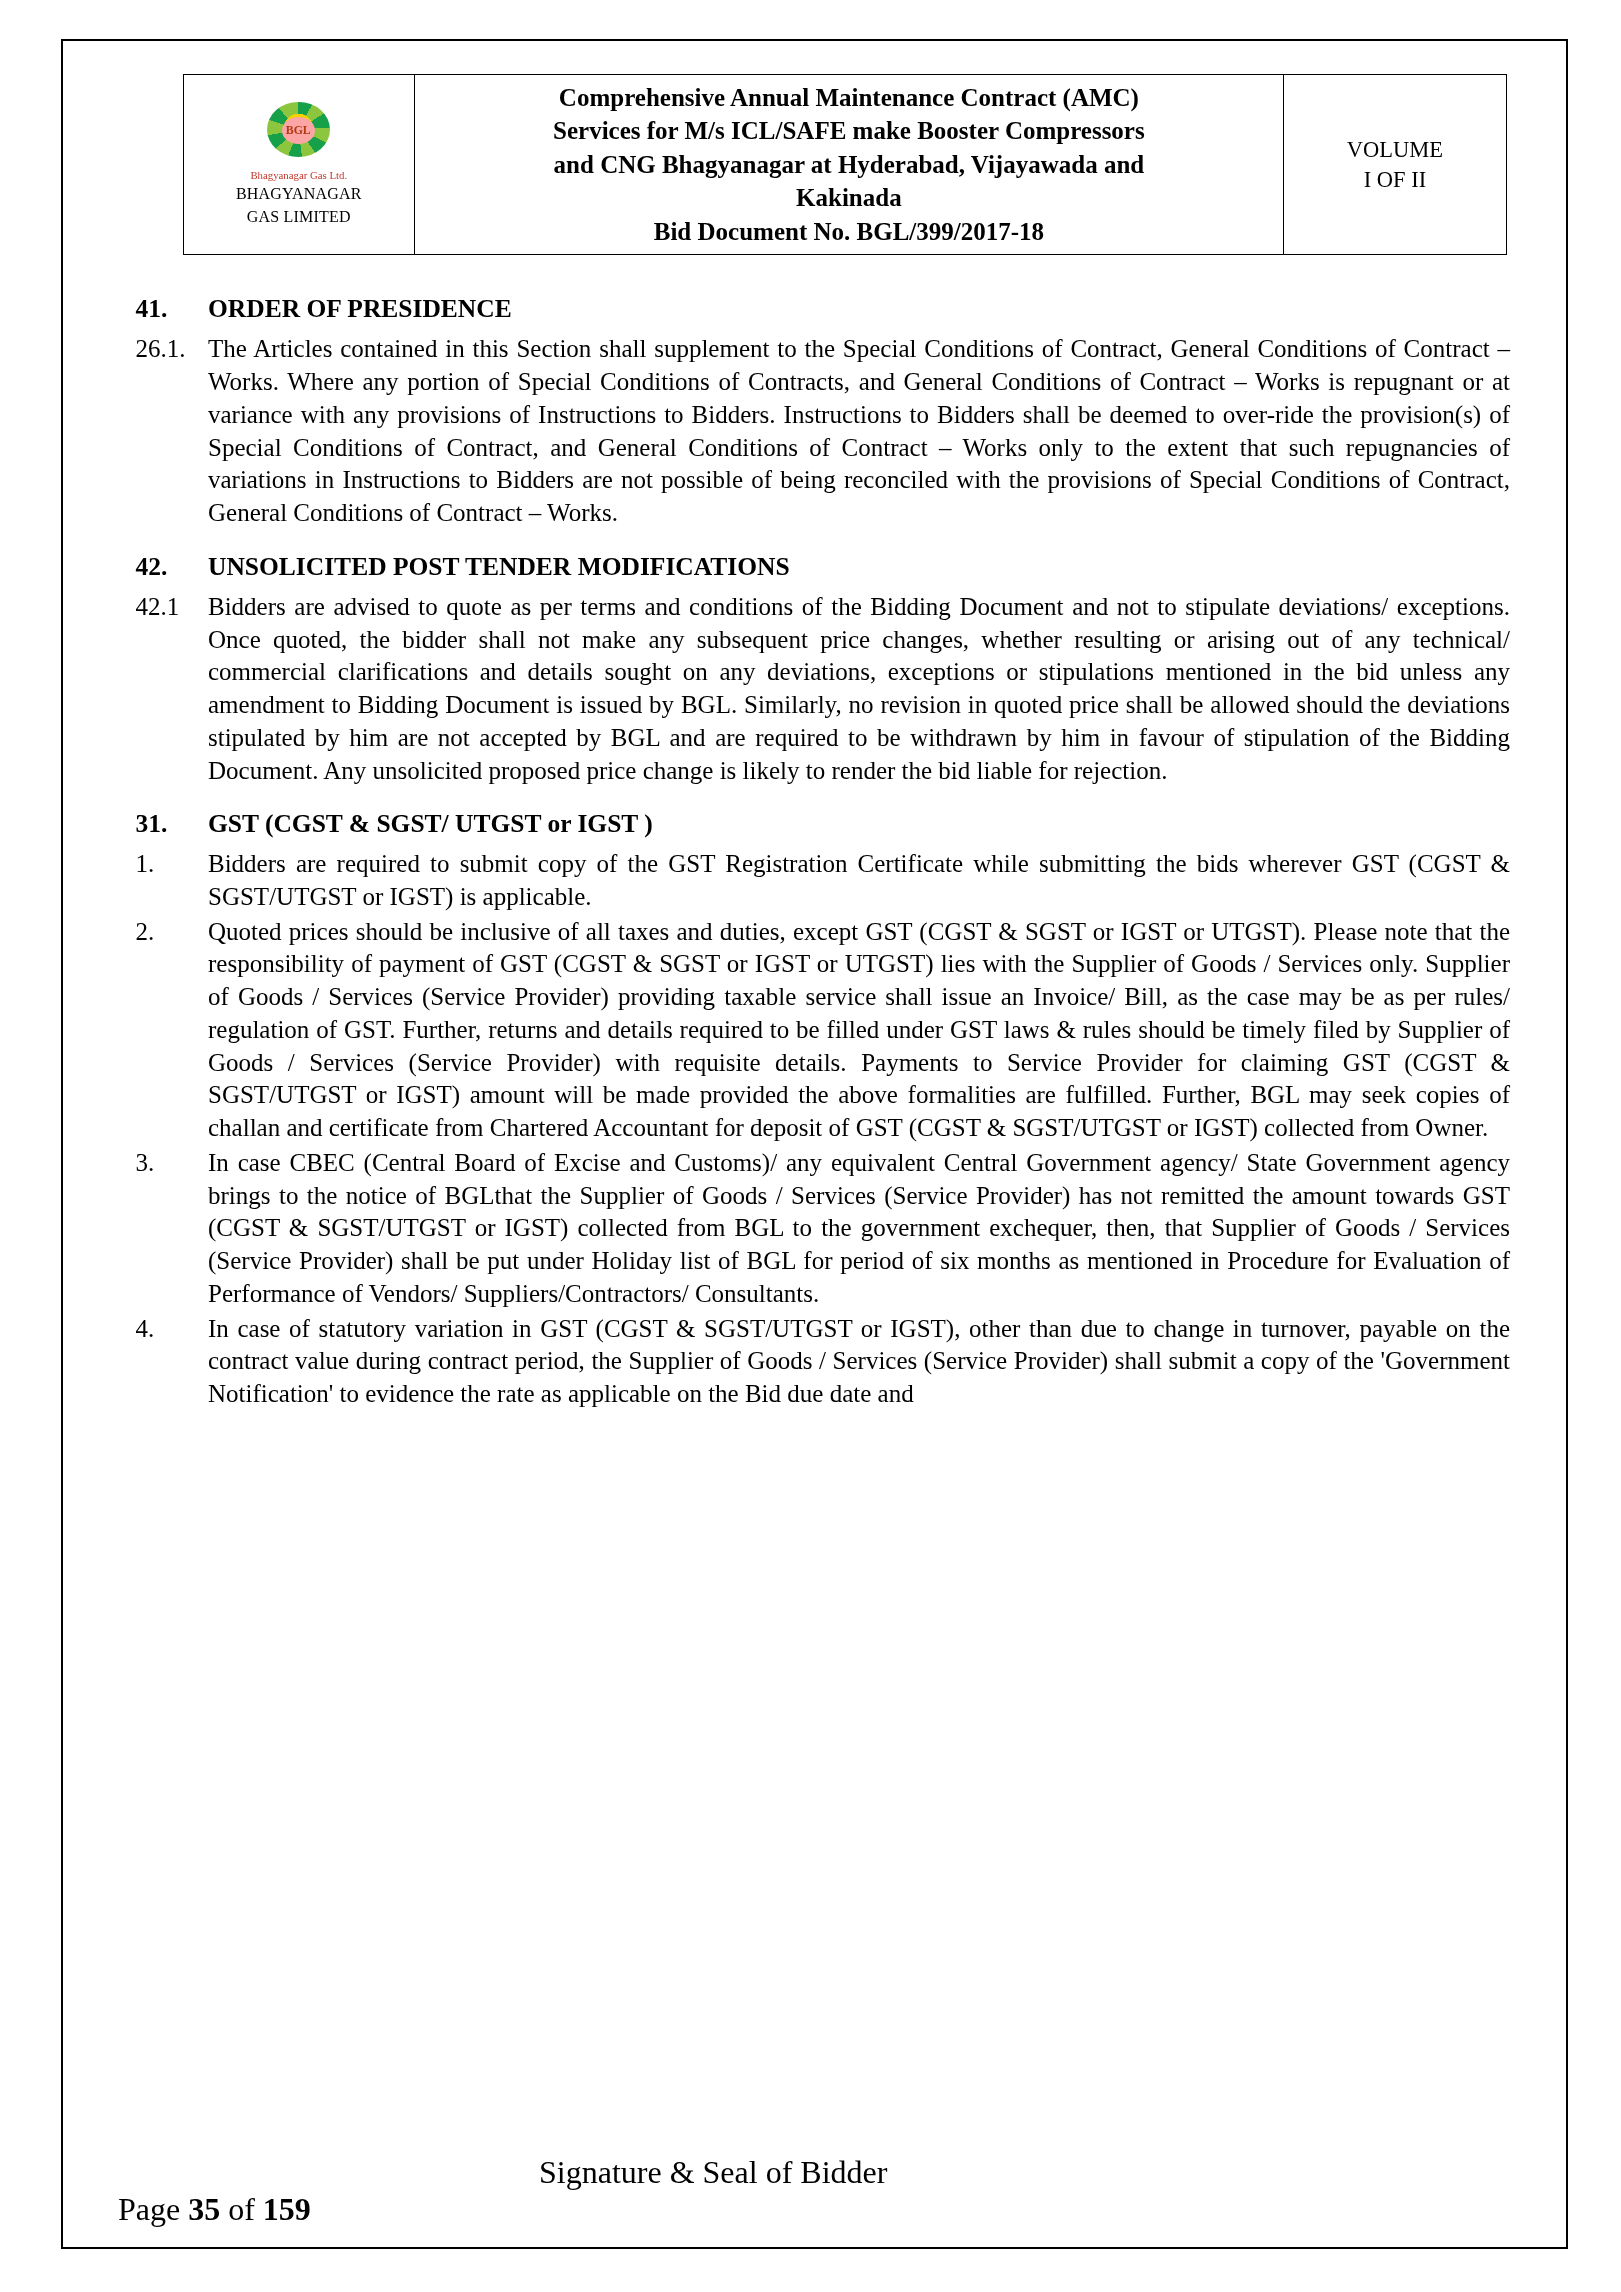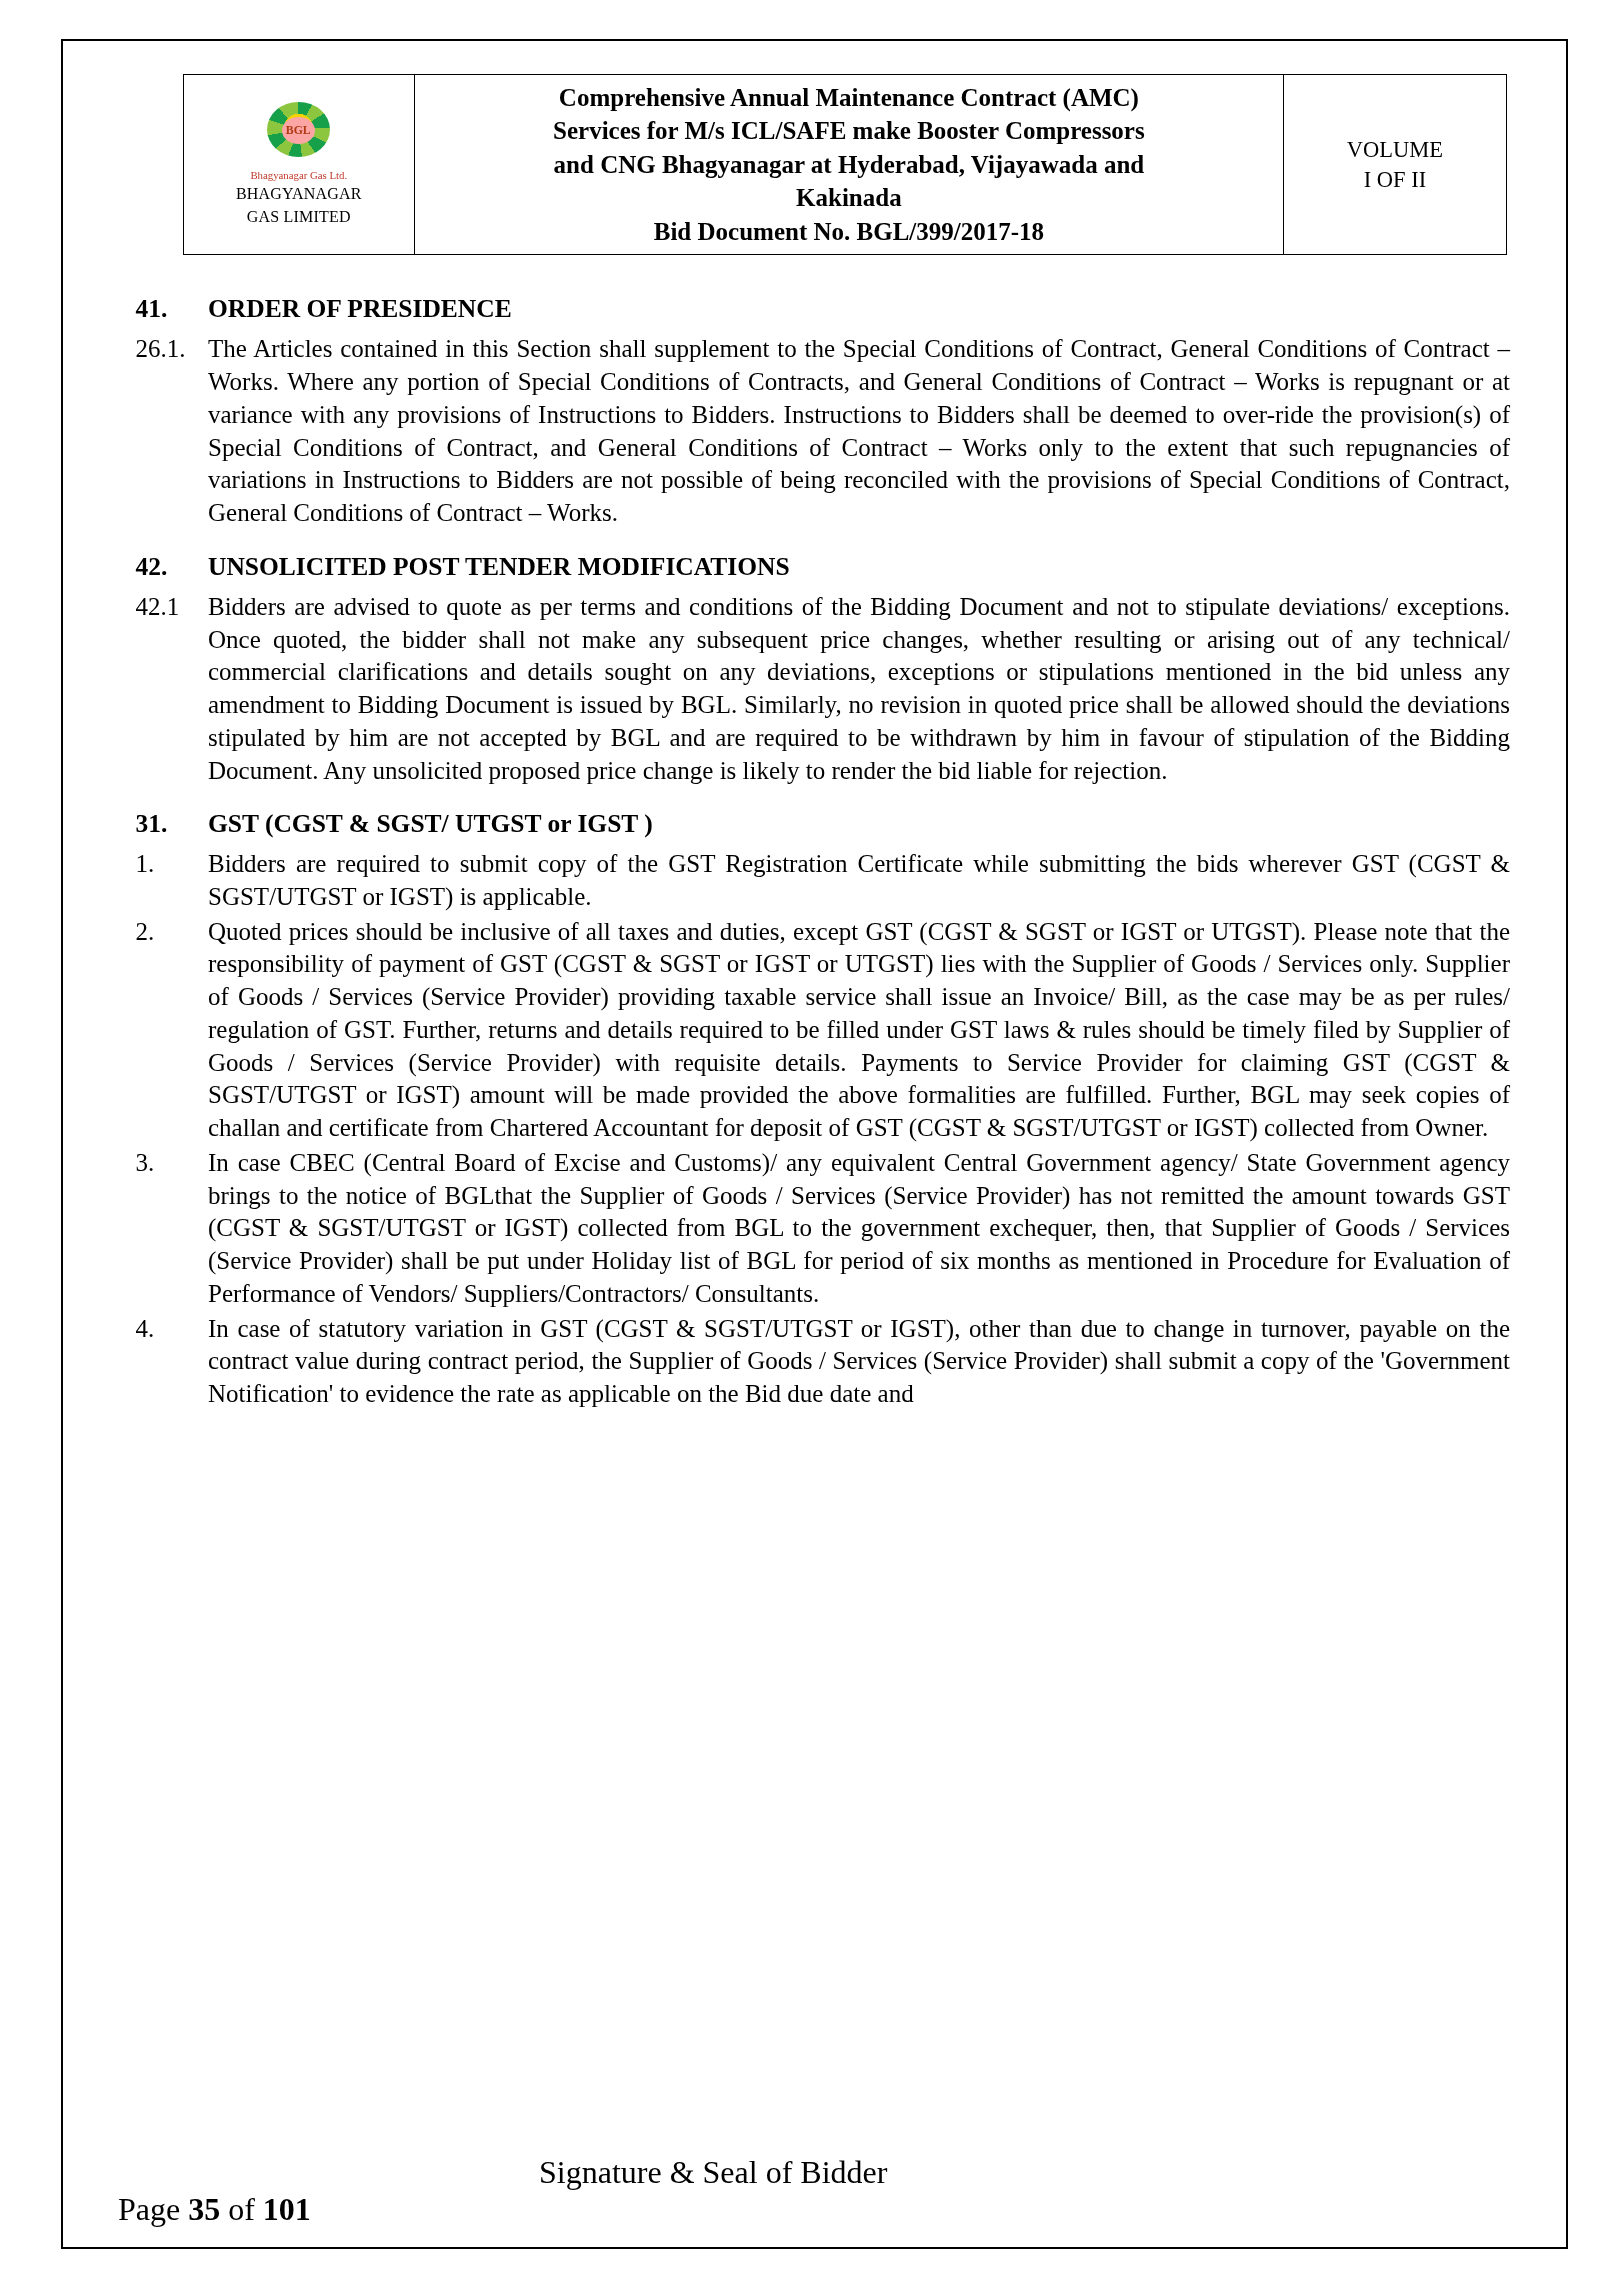--- a/index.html
+++ b/index.html
@@ -255,17 +255,17 @@
         <div class="num">4.</div>
         <div class="txt">In case of statutory variation in GST (CGST &amp; SGST/UTGST or IGST), other than due to change in turnover, payable on the contract value during contract period, the Supplier of Goods / Services (Service Provider) shall submit a copy of the 'Government Notification' to evidence the rate as applicable on the Bid due date and</div>
       </div>
 
     </div>
   </div>
 
   <div class="footer">
     <div class="left">Signature &amp; Seal of Bidder</div>
     <div class="right">
-      <span>Page </span><b class="pg">35</b><span> of </span><b class="pg">101</b>
+      <span>Page </span><b class="pg">35</b><span> of </span><b class="pg">159</b>
     </div>
   </div>
 </div>
 
 
 </body></html>

